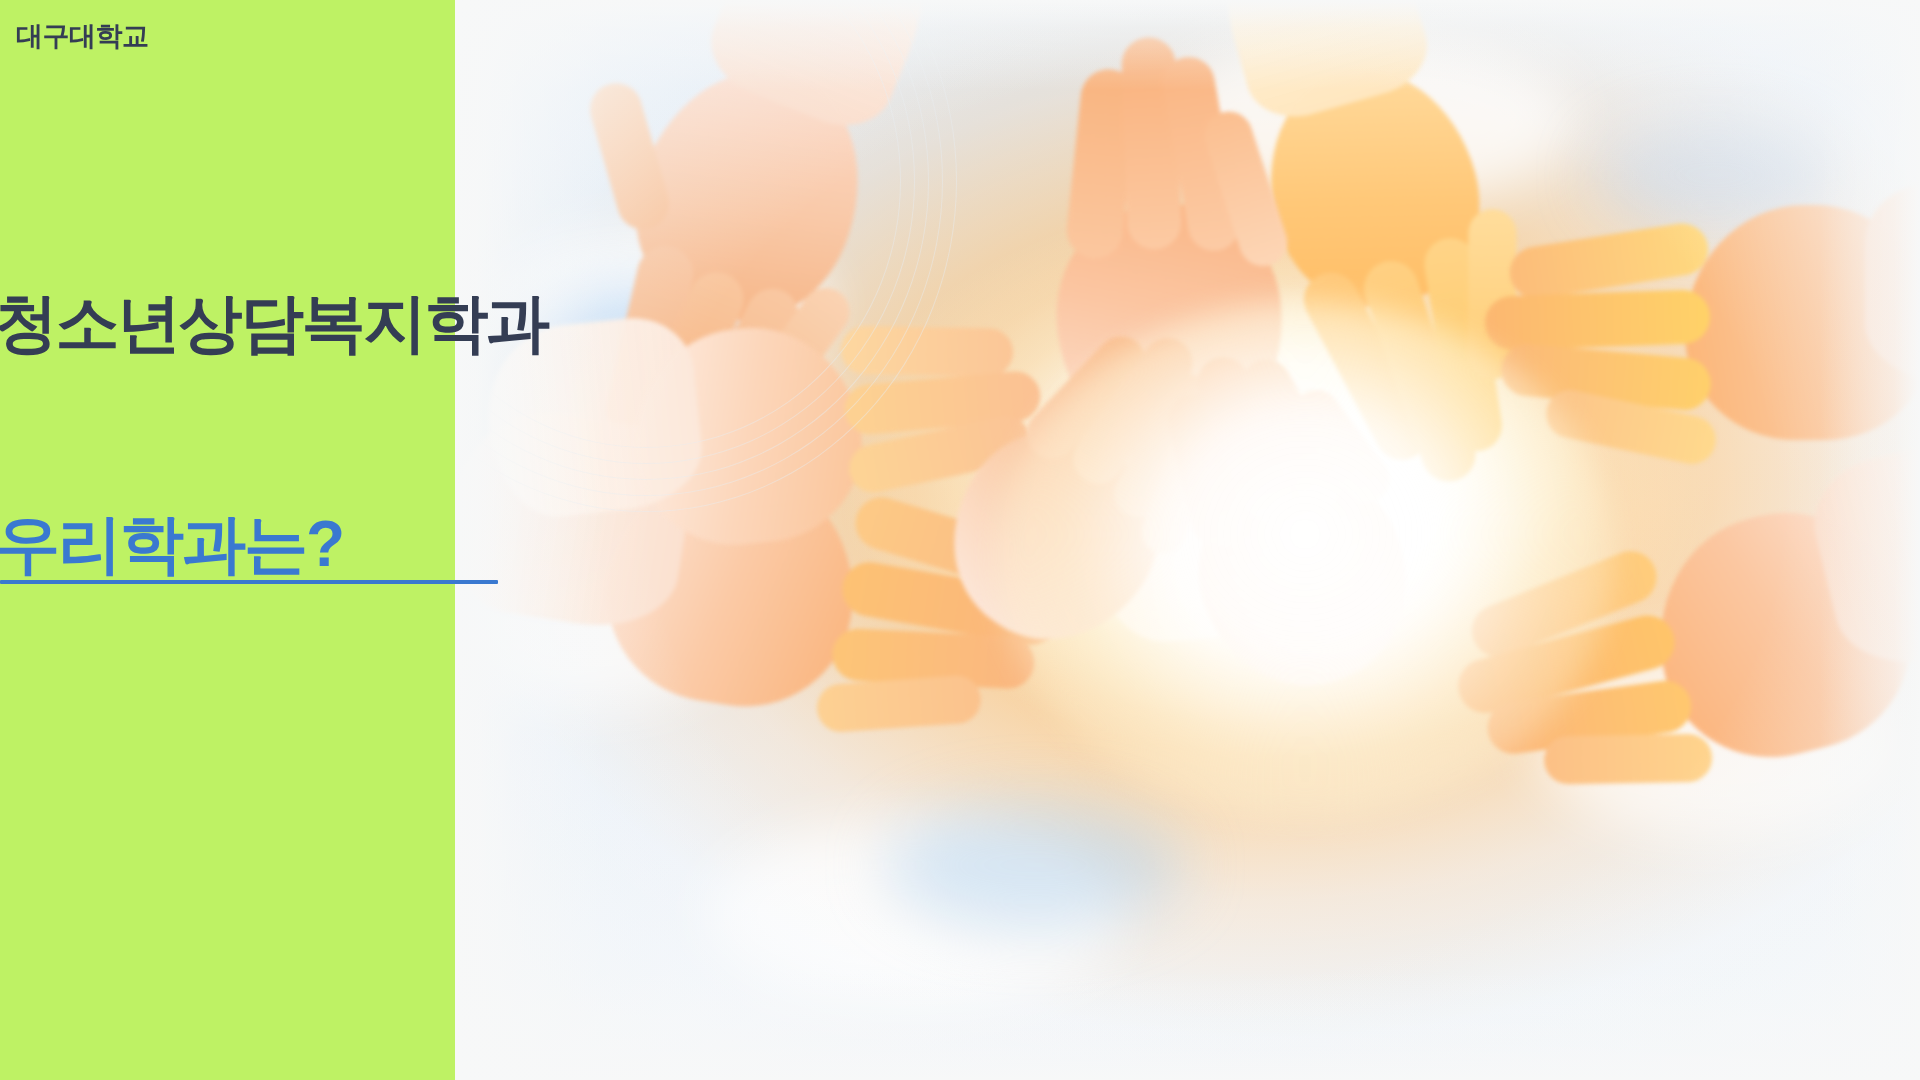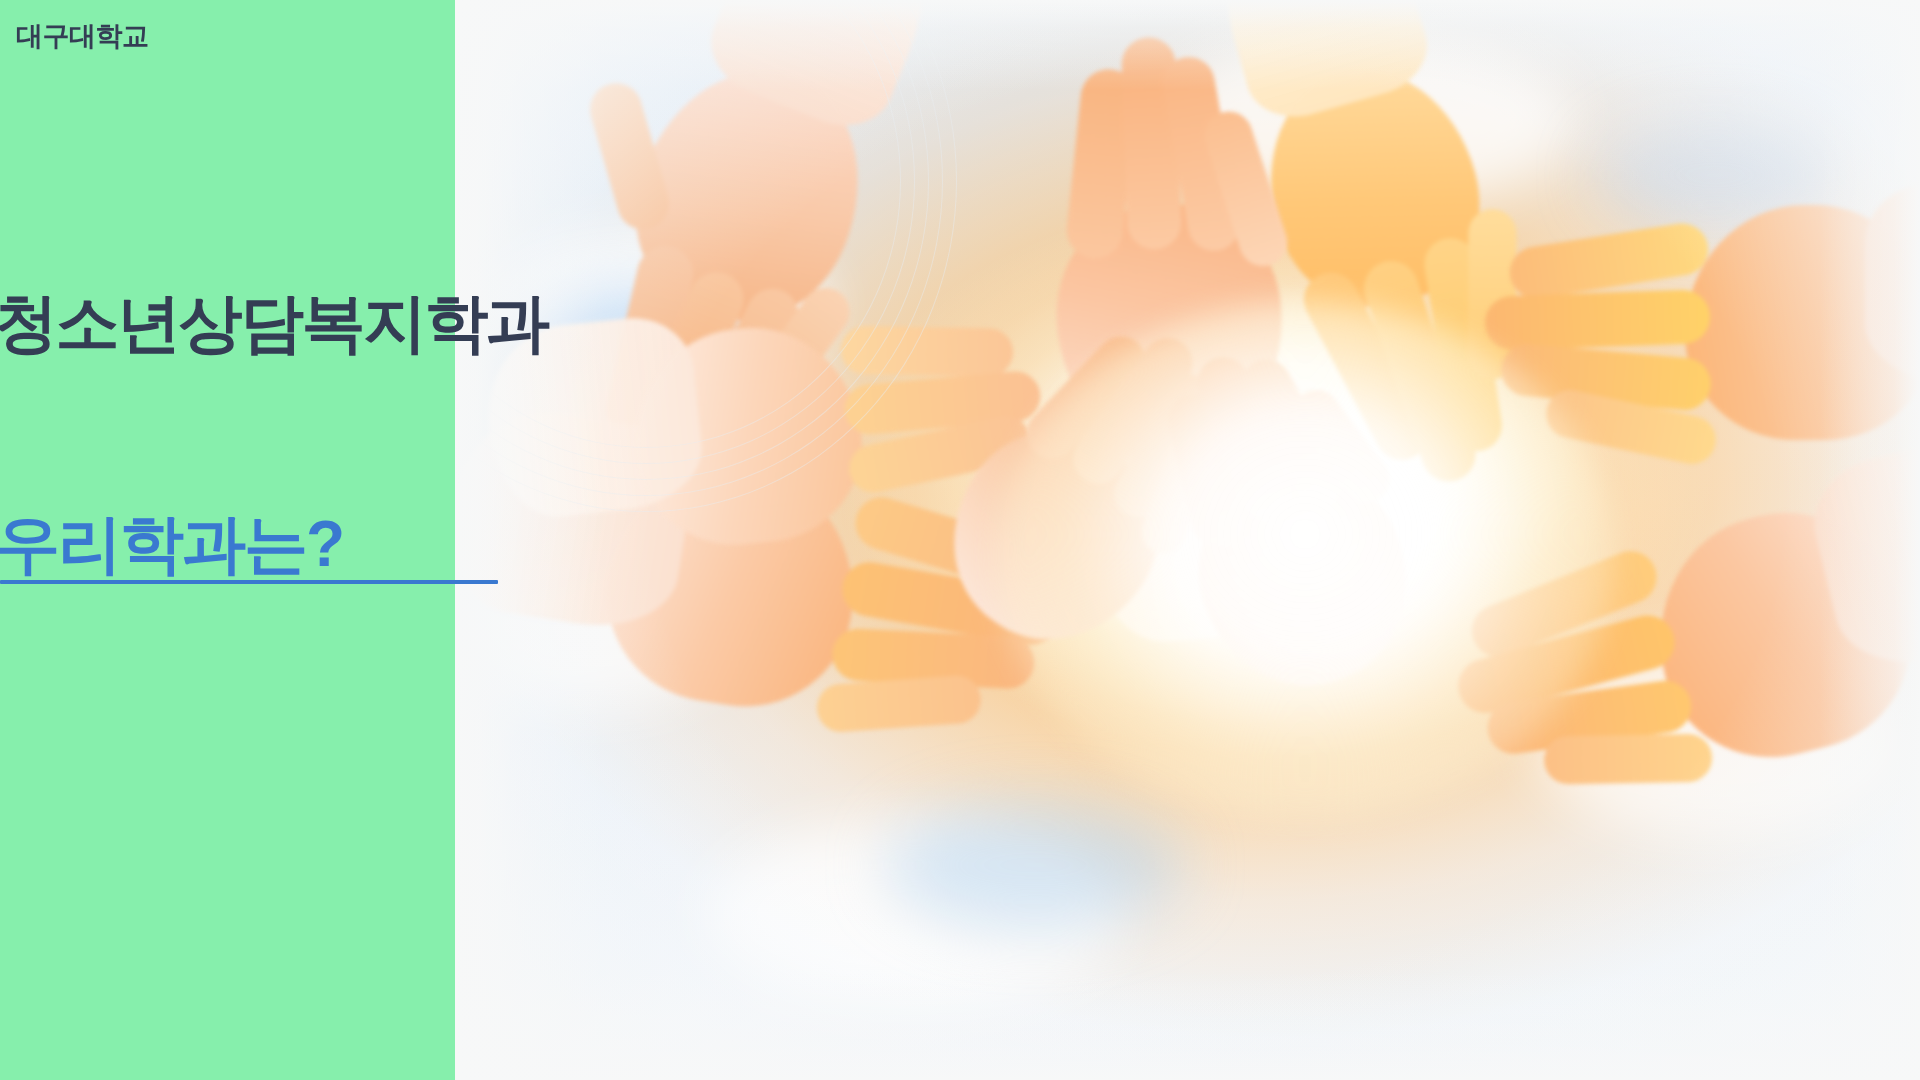--- a/index.html
+++ b/index.html
@@ -4,21 +4,21 @@
 <style>
   html,body{margin:0;padding:0;}
   body{
     width:1920px;height:1080px;
     background:#f7f8f8;
     font-family:"Liberation Sans","DejaVu Sans",sans-serif;
     overflow:hidden;position:relative;
   }
 
   
-  .slide{position:absolute;inset:0;background:#86efac;overflow:hidden;}
+  .slide{position:absolute;inset:0;background:#bef264;overflow:hidden;}
 
   
   .photo-wrap{
     position:absolute;left:455px;top:0;width:1465px;height:1080px;
     overflow:hidden;
   }
   .photo{
     position:absolute;inset:0;
     background:
       

